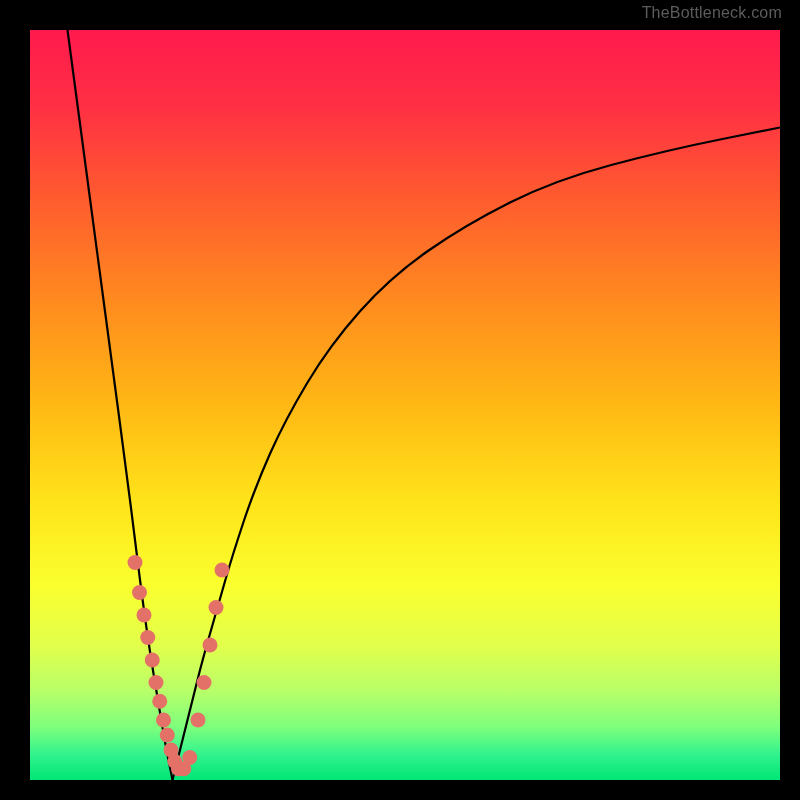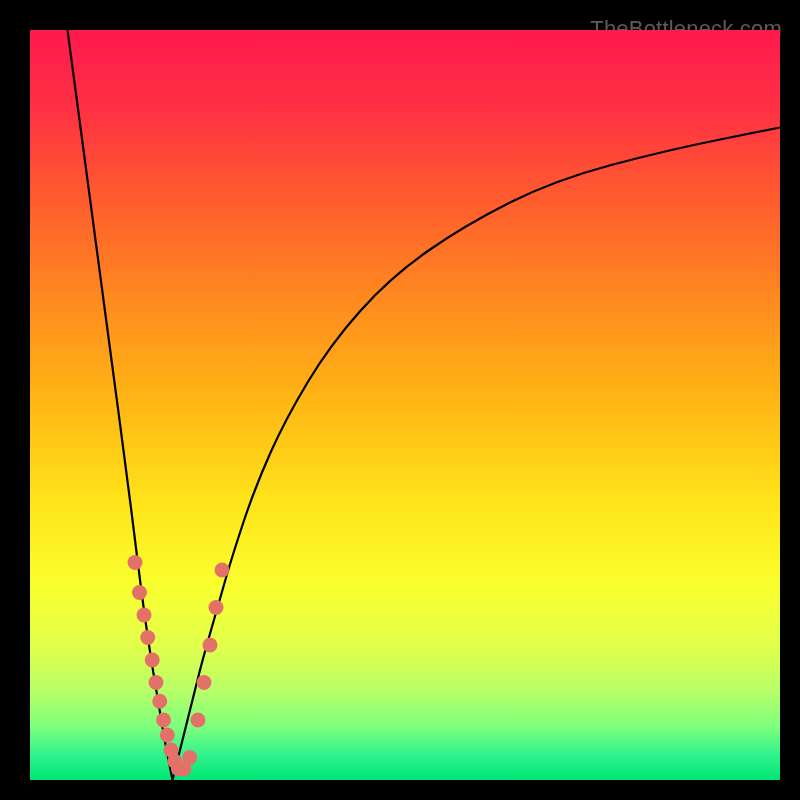--- a/index.html
+++ b/index.html
@@ -24,24 +24,24 @@
     width: 750px;
     height: 750px;
     overflow: hidden;
   }
   .gradient {
     position: absolute;
     inset: 0;
   }
   .watermark {
     position: absolute;
-    top: 16px;
+    top: 4px;
     right: 18px;
     color: #5c5c5c;
-    font-size: 22px;
+    font-size: 16px;
     font-weight: 500;
     letter-spacing: 0.2px;
   }
   svg.curve-layer {
     position: absolute;
     inset: 0;
   }
 </style>
 </head>
 <body>

